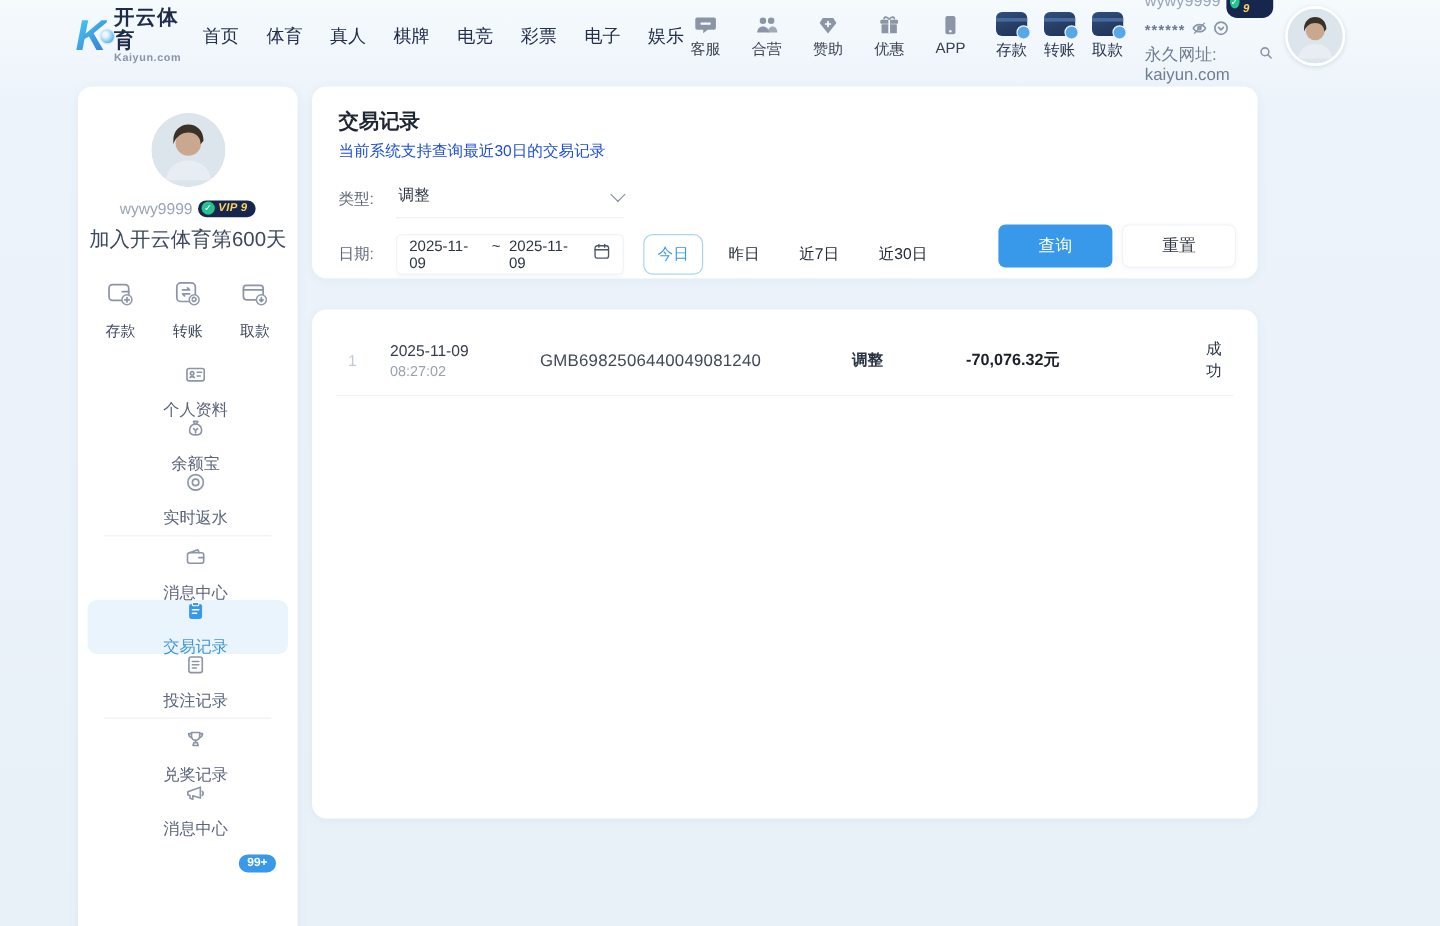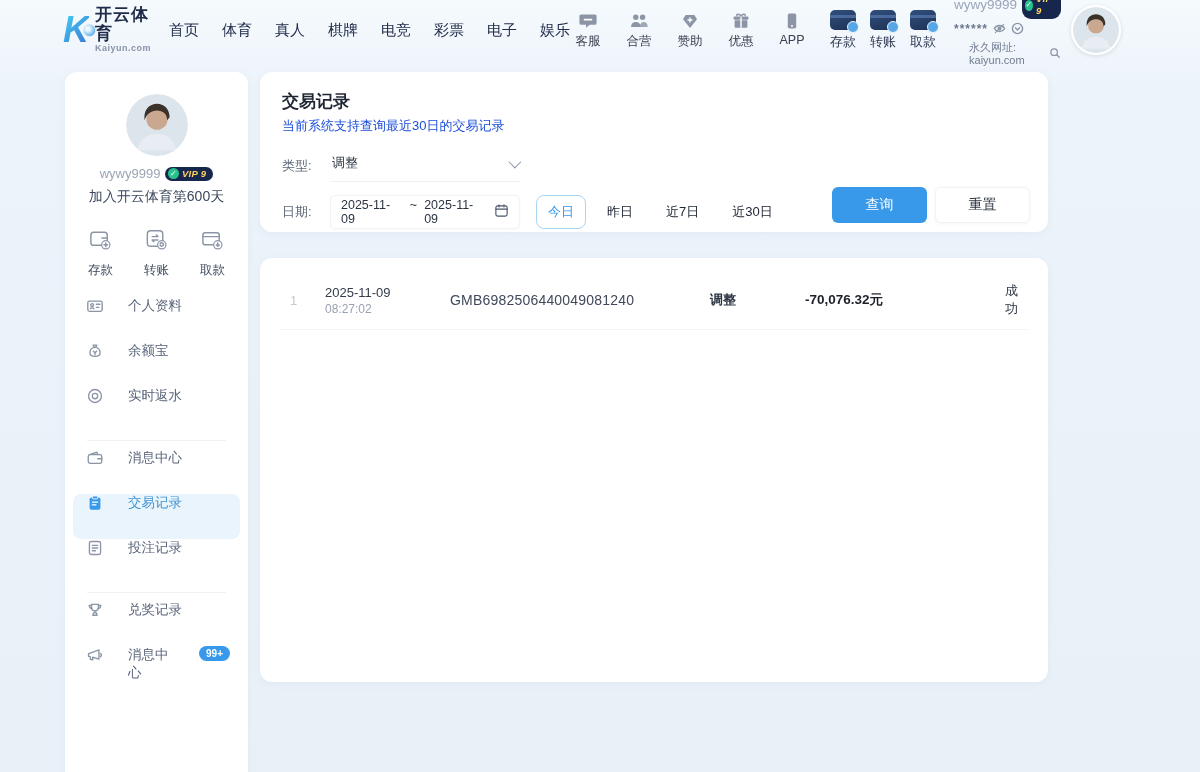--- a/index.html
+++ b/index.html
@@ -41,38 +41,38 @@
   .user-block { margin-left:18px; display:flex; flex-direction:column; gap:1px; line-height:1.25; }
   .u-row1 { display:flex; align-items:center; gap:5px; }
   .u-name { font-size:13.5px; color:#9aa5bb; }
   .vip-badge { display:inline-flex; align-items:center; gap:3px; background:#16264c; border-radius:9px;
                padding:1.5px 7px 1.5px 2.5px; }
   .vip-shield { width:11px; height:11px; border-radius:50%; background:#27c28d; color:#fff; font-size:8px;
                 display:flex; align-items:center; justify-content:center; line-height:1; }
   .vip-text { font-size:9.5px; font-weight:700; color:#ffd35c; font-style:italic; letter-spacing:.3px; }
   .u-row2 { display:flex; align-items:center; gap:5px; }
   .u-masked { font-size:12px; font-weight:700; color:#6d7890; letter-spacing:1px; }
-  .u-row3 { display:flex; align-items:center; gap:3px; font-size:11px; color:#707c91;margin-left:15px; }
+  .u-row3 { display:flex; align-items:flex-start; gap:3px; font-size:14px; color:#707c91; }
   .avatar { width:50px; height:50px; border-radius:50%; overflow:hidden; margin-left:10px; cursor:pointer;
             border:2px solid #fff; box-shadow:0 1px 4px rgba(30,60,100,.15); flex:none; }
   .avatar svg, .s-avatar svg { display:block; width:100%; height:100%; }
 
   
   .sidebar { position:absolute; left:65px; top:72px; width:183px; height:740px; background:#ffffff;
              border-radius:12px; box-shadow:0 2px 10px rgba(40,80,140,.05); padding-top:22px; }
   .s-avatar { width:62px; height:62px; border-radius:50%; overflow:hidden; margin:0 auto; }
   .s-userline { display:flex; align-items:center; justify-content:center; gap:5px; margin-top:10px; }
   .s-name { font-size:13px; color:#9aa5b5; }
-  .s-join { text-align:center; font-size:14px; color:#3c485c; margin-top:7px; }
+  .s-join { text-align:center; font-size:17px; color:#3c485c; margin-top:7px; }
   .quick-row { display:flex; justify-content:space-between; padding:0 22px; margin-top:20px; }
   .quick-item { display:flex; flex-direction:column; align-items:center; gap:5px; cursor:pointer; }
   .quick-label { font-size:12.5px; color:#3c485c; }
   .menu { margin-top:18px; padding:0 8px; }
-  .m-item { display:flex; align-items:flex-start; gap:24px; height:45px; padding-left:13px; border-radius:8px;
-            cursor:pointer; }
+  .m-item { display:flex; align-items:center; gap:12px; height:45px; padding-left:13px; border-radius:8px;
+            cursor:pointer;flex-direction:column; }
   .m-item.active { background:#e9f4fc; }
   .m-ic { width:18px; height:18px; display:flex; align-items:center; justify-content:center; }
   .m-label { font-size:13.5px; color:#59647a; }
   .m-item.active .m-label { color:#4395d1; }
   .m-badge { margin-left:auto; margin-right:10px; background:#3898ea; color:#fff; font-size:10px;
              border-radius:9px; padding:2px 7px; font-weight:700; }
   .m-divider { height:1px; background:#eef1f6; margin:8px 14px; }
 
   
   .filter-card { position:absolute; left:260px; top:72px; width:788px; height:160px; background:#fff;

